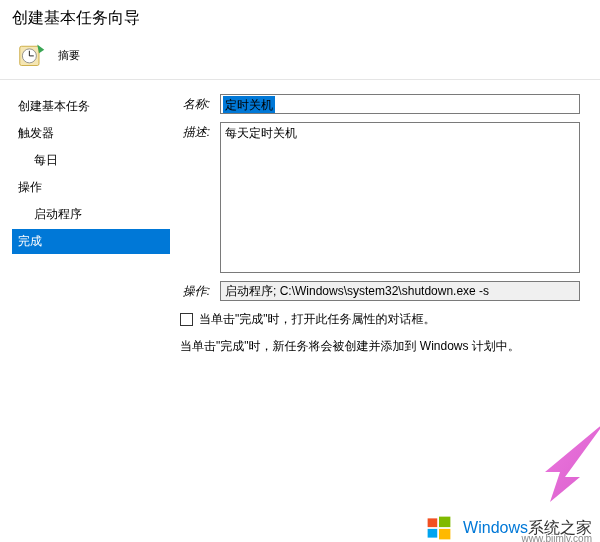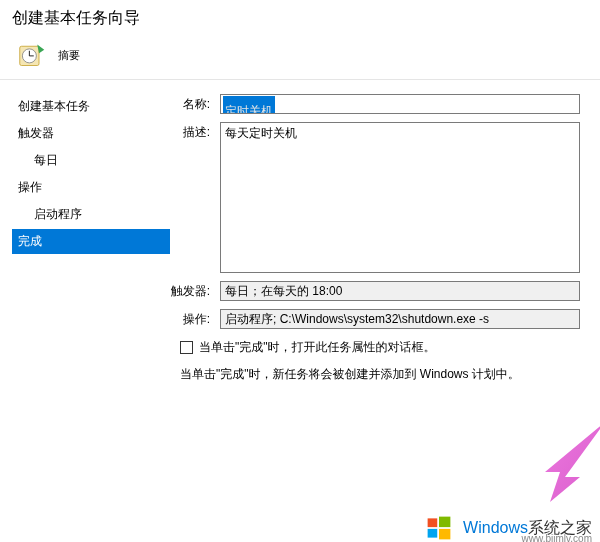--- a/index.html
+++ b/index.html
@@ -68,32 +68,33 @@
       display: flex;
       align-items: flex-start;
       margin-bottom: 8px;
     }
     .form-label {
       width: 50px;
       text-align: right;
       padding-right: 10px;
       padding-top: 2px;
       font-size: 12px;
+      font-style: italic;
     }
     .text-input {
       border: 1px solid #7a7a7a;
       font-size: 12px;
       padding: 2px 4px;
       font-family: inherit;
       background: #fff;
     }
     .name-input-selected {
       background: #0078d7;
-      color: #e5e5e5;
-      padding: 7px 2px;
+      color: #000000;
+      padding: 1px 2px;
       display: inline-block;
     }
     .name-field {
       width: 360px;
       height: 20px;
       border: 1px solid #7a7a7a;
       padding: 1px 2px;
       font-size: 12px;
       overflow: hidden;
       white-space: nowrap;
@@ -196,24 +197,20 @@
       <div class="name-field">
         <span class="name-input-selected">定时关机</span>
       </div>
     </div>
 
     <div class="form-row">
       <div class="form-label">描述:</div>
       <textarea class="text-input desc-area" style="">每天定时关机</textarea>
     </div>
 
-    <div class="form-row">
-      <div class="form-label">触发器:</div>
-      <input class="text-input trigger-input" type="text" readonly="" value="每日；在每天的 18:00" style="">
-    </div>
 
     <div class="form-row">
       <div class="form-label">操作:</div>
       <input class="text-input action-input" type="text" readonly="" value="启动程序; C:\Windows\system32\shutdown.exe -s" style="">
     </div>
 
     <div class="checkbox-row">
       <span class="checkbox"></span>
       <span>当单击"完成"时，打开此任务属性的对话框。</span>
     </div>

